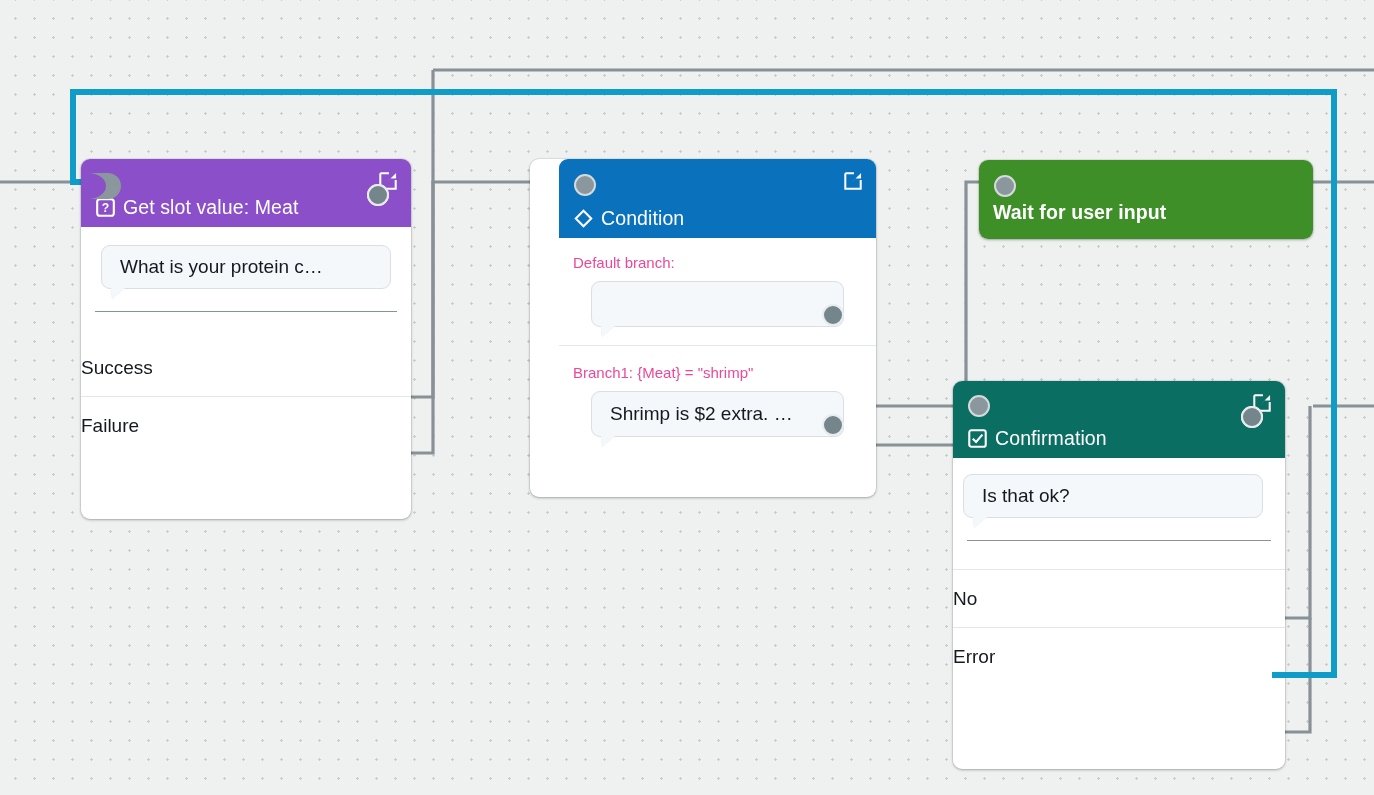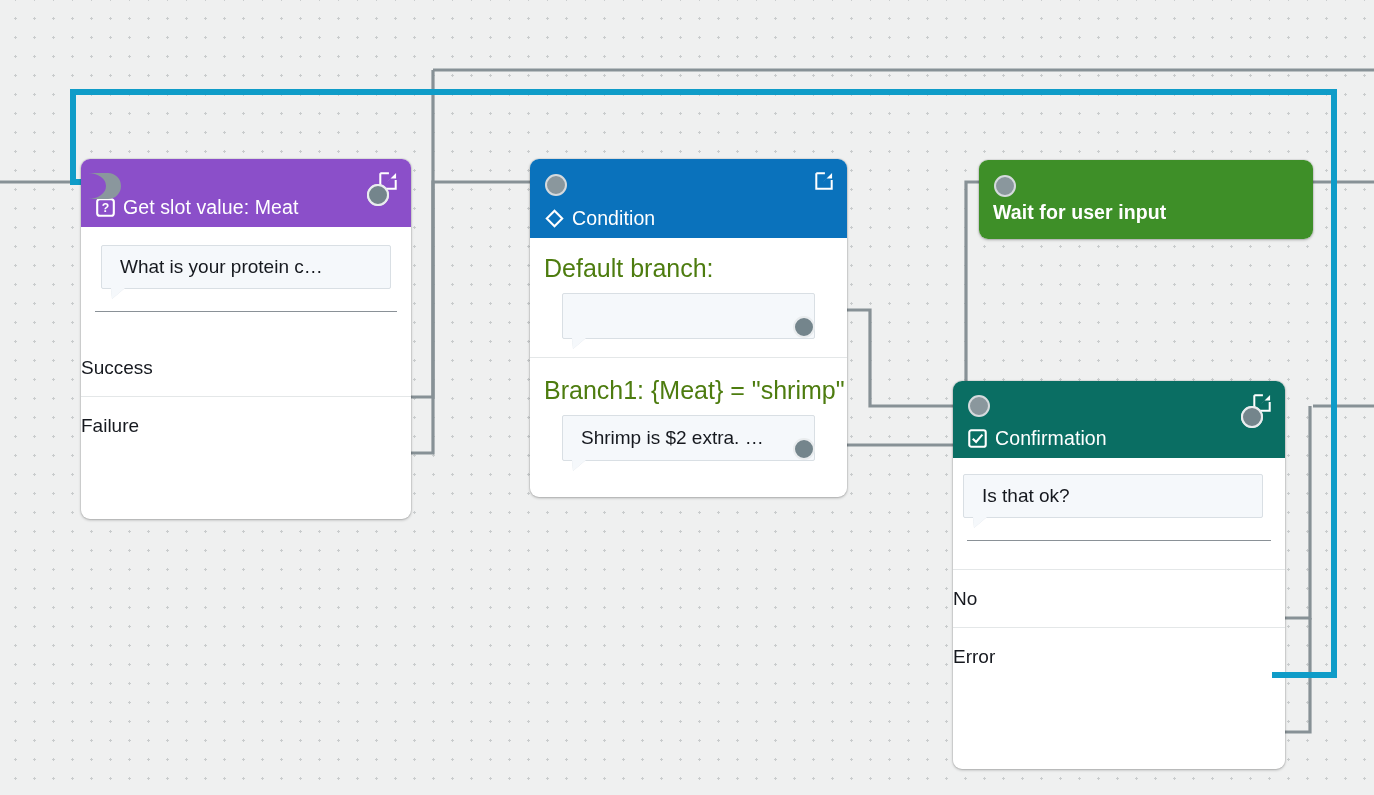--- a/index.html
+++ b/index.html
@@ -23,37 +23,37 @@
        display:flex;align-items:flex-end;padding:0 14px 9px 14px;box-sizing:border-box;}
   .hdr-title{color:#fff;font-size:19.5px;font-weight:400;letter-spacing:.1px;
              display:flex;align-items:center;gap:7px;line-height:1;}
   .hdr.only{align-items:center;padding-bottom:0;}
   .hdr.only .hdr-title{margin-top:26px;}
   .edit{position:absolute;right:12px;top:11px;width:22px;height:22px;}
   .tico{width:21px;height:21px;display:inline-block;flex:0 0 auto;}
 
   .body{padding:0;}
   .bubble-wrap{padding:18px 20px 24px 20px;position:relative;}
-  .bubble{position:relative;background:#f5f8fb;border:1px solid #d9dfe4;border-radius:2px;
+  .bubble{position:relative;background:#f5f8fb;border:1px solid #d9dfe4;border-radius:9px;
           min-height:44px;box-sizing:border-box;display:flex;align-items:center;
           padding:0 18px;font-size:19px;color:#16191f;}
   .bubble:after{content:"";position:absolute;left:9px;bottom:-11px;width:0;height:0;
           border-left:1px solid transparent;
           border-top:11px solid #f5f8fb;border-right:13px solid transparent;
           filter:drop-shadow(0.6px 0.9px 0 #d9dfe4);}
   .rule{height:1px;background:#8a9197;margin:0 14px;}
   .divider{height:1px;background:#e4e7e8;}
   .outrow{height:57px;display:flex;align-items:center;
           font-size:19px;color:#16191f;}
 
   .port{position:absolute;width:22px;height:22px;border-radius:50%;
         background:#74858c;border:2px solid #e9ecee;box-sizing:border-box;}
   .port.hdrport{background:#8a979d;border-color:#d5dadd;}
 
-  .branchlbl{font-size:25px;color:#4d7c0f;padding:16px 0 0 14px;}
+  .branchlbl{font-size:15px;color:#ec4899;padding:16px 0 0 14px;}
 </style>
 </head>
 <body>
 
 <div id="canvas">
 
   <svg class="wires" width="1374" height="795" viewBox="0 0 1374 795">
     <g fill="none" stroke="#879196" stroke-width="3.2" stroke-linecap="butt" stroke-linejoin="miter">
 
       <path d="M0,182 L86,182"></path>
@@ -113,21 +113,21 @@
         <span class="port" style="right:22px;top:25px;"></span>
       </div>
       <div class="divider"></div>
       <div class="outrow">
         <span>Failure</span>
         <span class="port" style="right:22px;top:25px;"></span>
       </div>
     </div>
   </div>
 
-  <div class="node" style="left:530px;top:159px;width:317px;height:338px;">
+  <div class="node" style="left:530px;top:159px;width:317px;height:338px;padding-left:29px;">
     <div class="hdr" style="background:#0A72BC;height:79px;">
       <div class="hdr-title">
         <svg class="tico" viewBox="0 0 24 24">
           <path d="M12 3.2 L20.8 12 L12 20.8 L3.2 12 Z" fill="none" stroke="#fff" stroke-width="2.4"></path>
         </svg>
         <span>Condition</span>
       </div>
       <svg class="edit" viewBox="0 0 24 24">
         <path d="M3.6 3.6 H13 M3.6 3.6 V20.4 H20.4 V11" fill="none" stroke="#fff" stroke-width="2.2"></path>
         <path d="M9.5 14.5 L20.8 3.2 L20.8 9.2 L14.8 9.2 Z" fill="#fff"></path>

